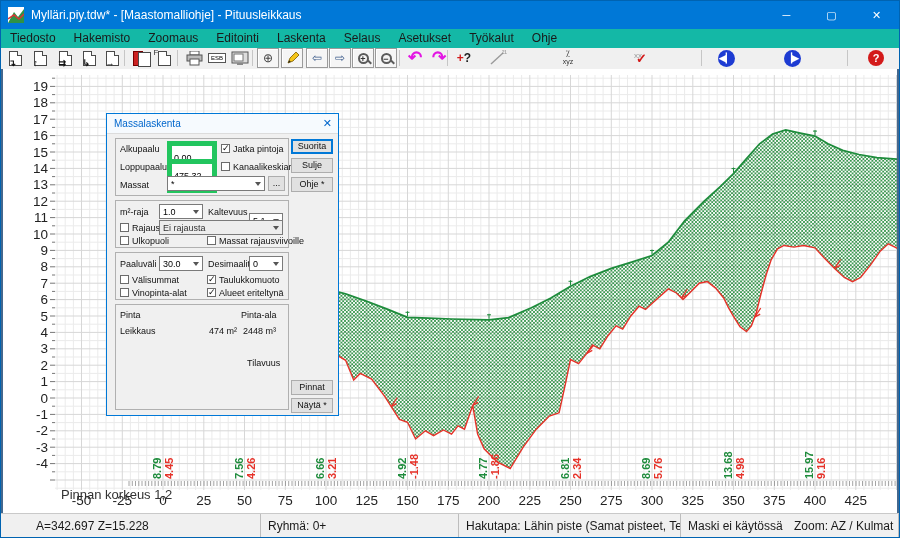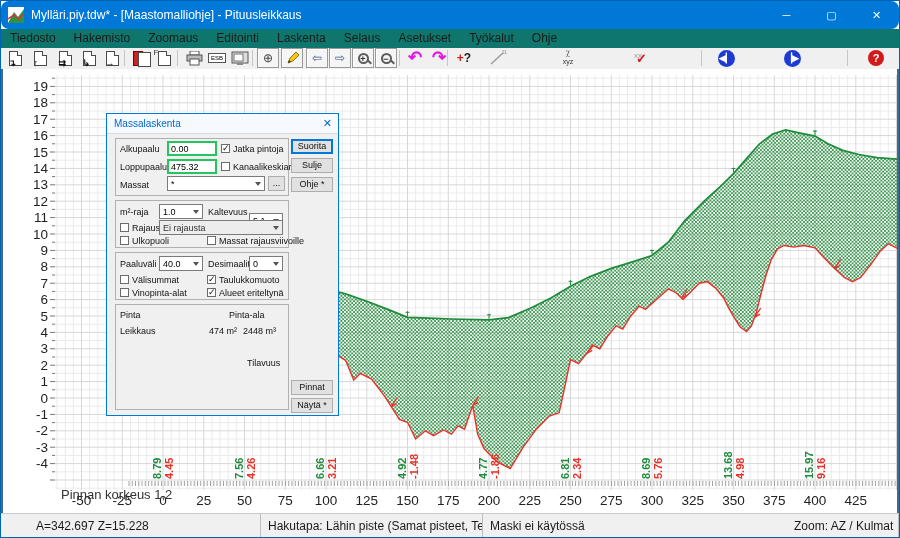--- a/index.html
+++ b/index.html
@@ -1,28 +1,28 @@
 <!DOCTYPE html>
 <html><head>
 <meta charset="utf-8">
 <style>
   html,body{margin:0;padding:0;background:#444;}
   #win{position:relative;width:900px;height:538px;background:#fff;border:1px solid #0063b1;
        box-sizing:border-box;overflow:hidden;font-family:"Liberation Sans",sans-serif;
        -webkit-font-smoothing:antialiased;}
   
   #titlebar{position:absolute;left:0;top:0;right:0;height:28px;background:#0078d7;color:#fff;
-            display:flex;align-items:center;border-radius:8px;}
+            display:flex;align-items:center;}
   #appicon{width:16px;height:16px;margin:0 7px 0 7px;flex:0 0 auto;}
   #title{font-size:12px;white-space:nowrap;}
   #wincontrols{margin-left:auto;display:flex;height:100%;}
   .wbtn{width:45px;height:100%;display:flex;align-items:center;justify-content:center;
         font-size:11px;color:#fff;}
   
-  #menubar{position:absolute;left:0;top:28px;right:0;height:19px;background:#0f766e;
+  #menubar{position:absolute;left:0;top:28px;right:0;height:19px;background:#14b8a6;
            display:flex;align-items:flex-end;border-bottom:1px solid #f0f0f0;}
   .menu-item{font-size:12px;color:#1a1a1a;padding:0 9px;line-height:19px;}
   
   #toolbar{position:absolute;left:0;top:47px;right:0;height:21px;background:#f0f0f0;
            border-bottom:1px solid #b9b9b9;}
   .tbi{position:absolute;top:0;width:22px;height:20px;display:flex;align-items:center;
        justify-content:center;}
   .tbsep{position:absolute;top:2px;width:1px;height:16px;background:#c6c6c6;}
   .page{position:relative;width:11px;height:13px;background:#fff;border:1px solid #4a4a4a;}
   .page .fold{position:absolute;right:-1px;top:-1px;width:4px;height:4px;background:#f0f0f0;
@@ -46,22 +46,22 @@
   svg text{font-family:"Liberation Sans","DejaVu Sans",sans-serif;}
   
   #dialog{position:absolute;left:105px;top:112px;width:233px;height:303px;background:#f0f0f0;
           border:1px solid #0078d7;box-sizing:border-box;font-size:9px;}
   #dlg-title{position:absolute;left:0;top:0;right:0;height:19px;background:#f6fafe;
              border-bottom:1px solid #dcdcdc;}
   #dlg-title .txt{position:absolute;left:7px;top:4px;font-size:10px;color:#0066cc;}
   #dlg-close{position:absolute;right:6px;top:3px;font-size:11px;color:#0066cc;}
   .grp{position:absolute;border:1px solid #b0b0b0;}
   .lbl{position:absolute;font-size:9px;color:#111;white-space:nowrap;}
-  .tb{position:absolute;height:15px;box-sizing:border-box;border:2px solid #22c55e;background:#fff;
-      font-size:9px;font-family:inherit;padding:4px 2px;}
+  .tb{position:absolute;height:15px;box-sizing:border-box;border:5px solid #22c55e;background:#fff;
+      font-size:9px;font-family:inherit;padding:12px 2px;}
   .combo{position:absolute;height:15px;box-sizing:border-box;border:1px solid #7a7a7a;background:#fff;
          font-size:9px;padding:2px 14px 0 3px;overflow:hidden;white-space:nowrap;}
   .combo.dis{background:#ededed;color:#333;}
   .combo .arr{position:absolute;right:3px;top:5px;width:0;height:0;border-left:3px solid transparent;
               border-right:3px solid transparent;border-top:4px solid #555;}
   .cb{position:absolute;width:9px;height:9px;box-sizing:border-box;background:#fff;
       border:1px solid #6b6b6b;font-size:9px;line-height:7px;text-align:center;color:#111;}
   .btn{position:absolute;width:42px;height:15px;box-sizing:border-box;background:#e1e1e1;
        border:1px solid #adadad;font-size:9px;text-align:center;line-height:13px;color:#111;}
   .btn.def{border:1px solid #0078d7;box-shadow:inset 0 0 0 1px #0078d7;}
@@ -359,43 +359,44 @@
     <span class="cb" style="left:13px;top:109px;"></span>
     <span class="lbl" style="left:25px;top:109px;">Rajaus</span>
     <div class="combo dis" style="left:52px;top:106px;width:124px;"><span>Ei rajausta</span><span class="arr"></span></div>
     <span class="cb" style="left:13px;top:122px;"></span>
     <span class="lbl" style="left:25px;top:122px;">Ulkopuoli</span>
     <span class="cb" style="left:100px;top:122px;"></span>
     <span class="lbl" style="left:112px;top:122px;">Massat rajausviivoille</span>
 
     <div class="grp" style="left:8px;top:138px;width:172px;height:46px;"></div>
     <span class="lbl" style="left:13px;top:145px;">Paaluväli</span>
-    <div class="combo" style="left:52px;top:142px;width:44px;"><span>40.0</span><span class="arr"></span></div>
+    <div class="combo" style="left:52px;top:142px;width:44px;"><span>30.0</span><span class="arr"></span></div>
     <span class="lbl" style="left:101px;top:145px;">Desimaalit</span>
     <div class="combo" style="left:142px;top:142px;width:34px;"><span>0</span><span class="arr"></span></div>
     <span class="cb" style="left:13px;top:161px;"></span>
     <span class="lbl" style="left:25px;top:161px;">Välisummat</span>
     <span class="cb" style="left:100px;top:161px;">✓</span>
     <span class="lbl" style="left:112px;top:161px;">Taulukkomuoto</span>
     <span class="cb" style="left:13px;top:174px;"></span>
     <span class="lbl" style="left:25px;top:174px;">Vinopinta-alat</span>
     <span class="cb" style="left:100px;top:174px;">✓</span>
     <span class="lbl" style="left:112px;top:174px;">Alueet eriteltynä</span>
 
     <div class="grp" style="left:8px;top:190px;width:172px;height:104px;"></div>
     <span class="lbl" style="left:13px;top:196px;">Pinta</span>
-    <span class="lbl" style="left:86px;top:196px;padding-left:36px;">Pinta-ala</span>
+    <span class="lbl" style="left:98px;top:196px;padding-left:36px;">Pinta-ala</span>
     <span class="lbl" style="left:140px;top:196px;margin-top:48px;">Tilavuus</span>
     <span class="lbl" style="left:13px;top:212px;">Leikkaus</span>
     <span class="lbl" style="left:90px;top:212px;width:40px;text-align:right;">474 m²</span>
     <span class="lbl" style="left:136px;top:212px;width:42px;">2448 m³</span>
 
     <span class="btn" style="left:184px;top:266px;">Pinnat</span>
     <span class="btn" style="left:184px;top:284px;">Näytä *</span>
   </div>
 
   <div id="statusbar">
       <div class="seg" style="width: 232px; margin-left: 28px;">A=342.697  Z=15.228</div>
+      <div class="seg" style="width: 198px;">Ryhmä: 0+</div>
       <div class="seg" style="width: 222px;">Hakutapa: Lähin piste (Samat pisteet, Tekstit)</div>
       <div class="seg" style="flex: 1 1 0%; border-right: none;">Maski ei käytössä</div>
       <div class="seg" style="width: 112px;">Zoom: AZ  /  Kulmat</div>
     </div>
 </div>
 
 </body></html>

